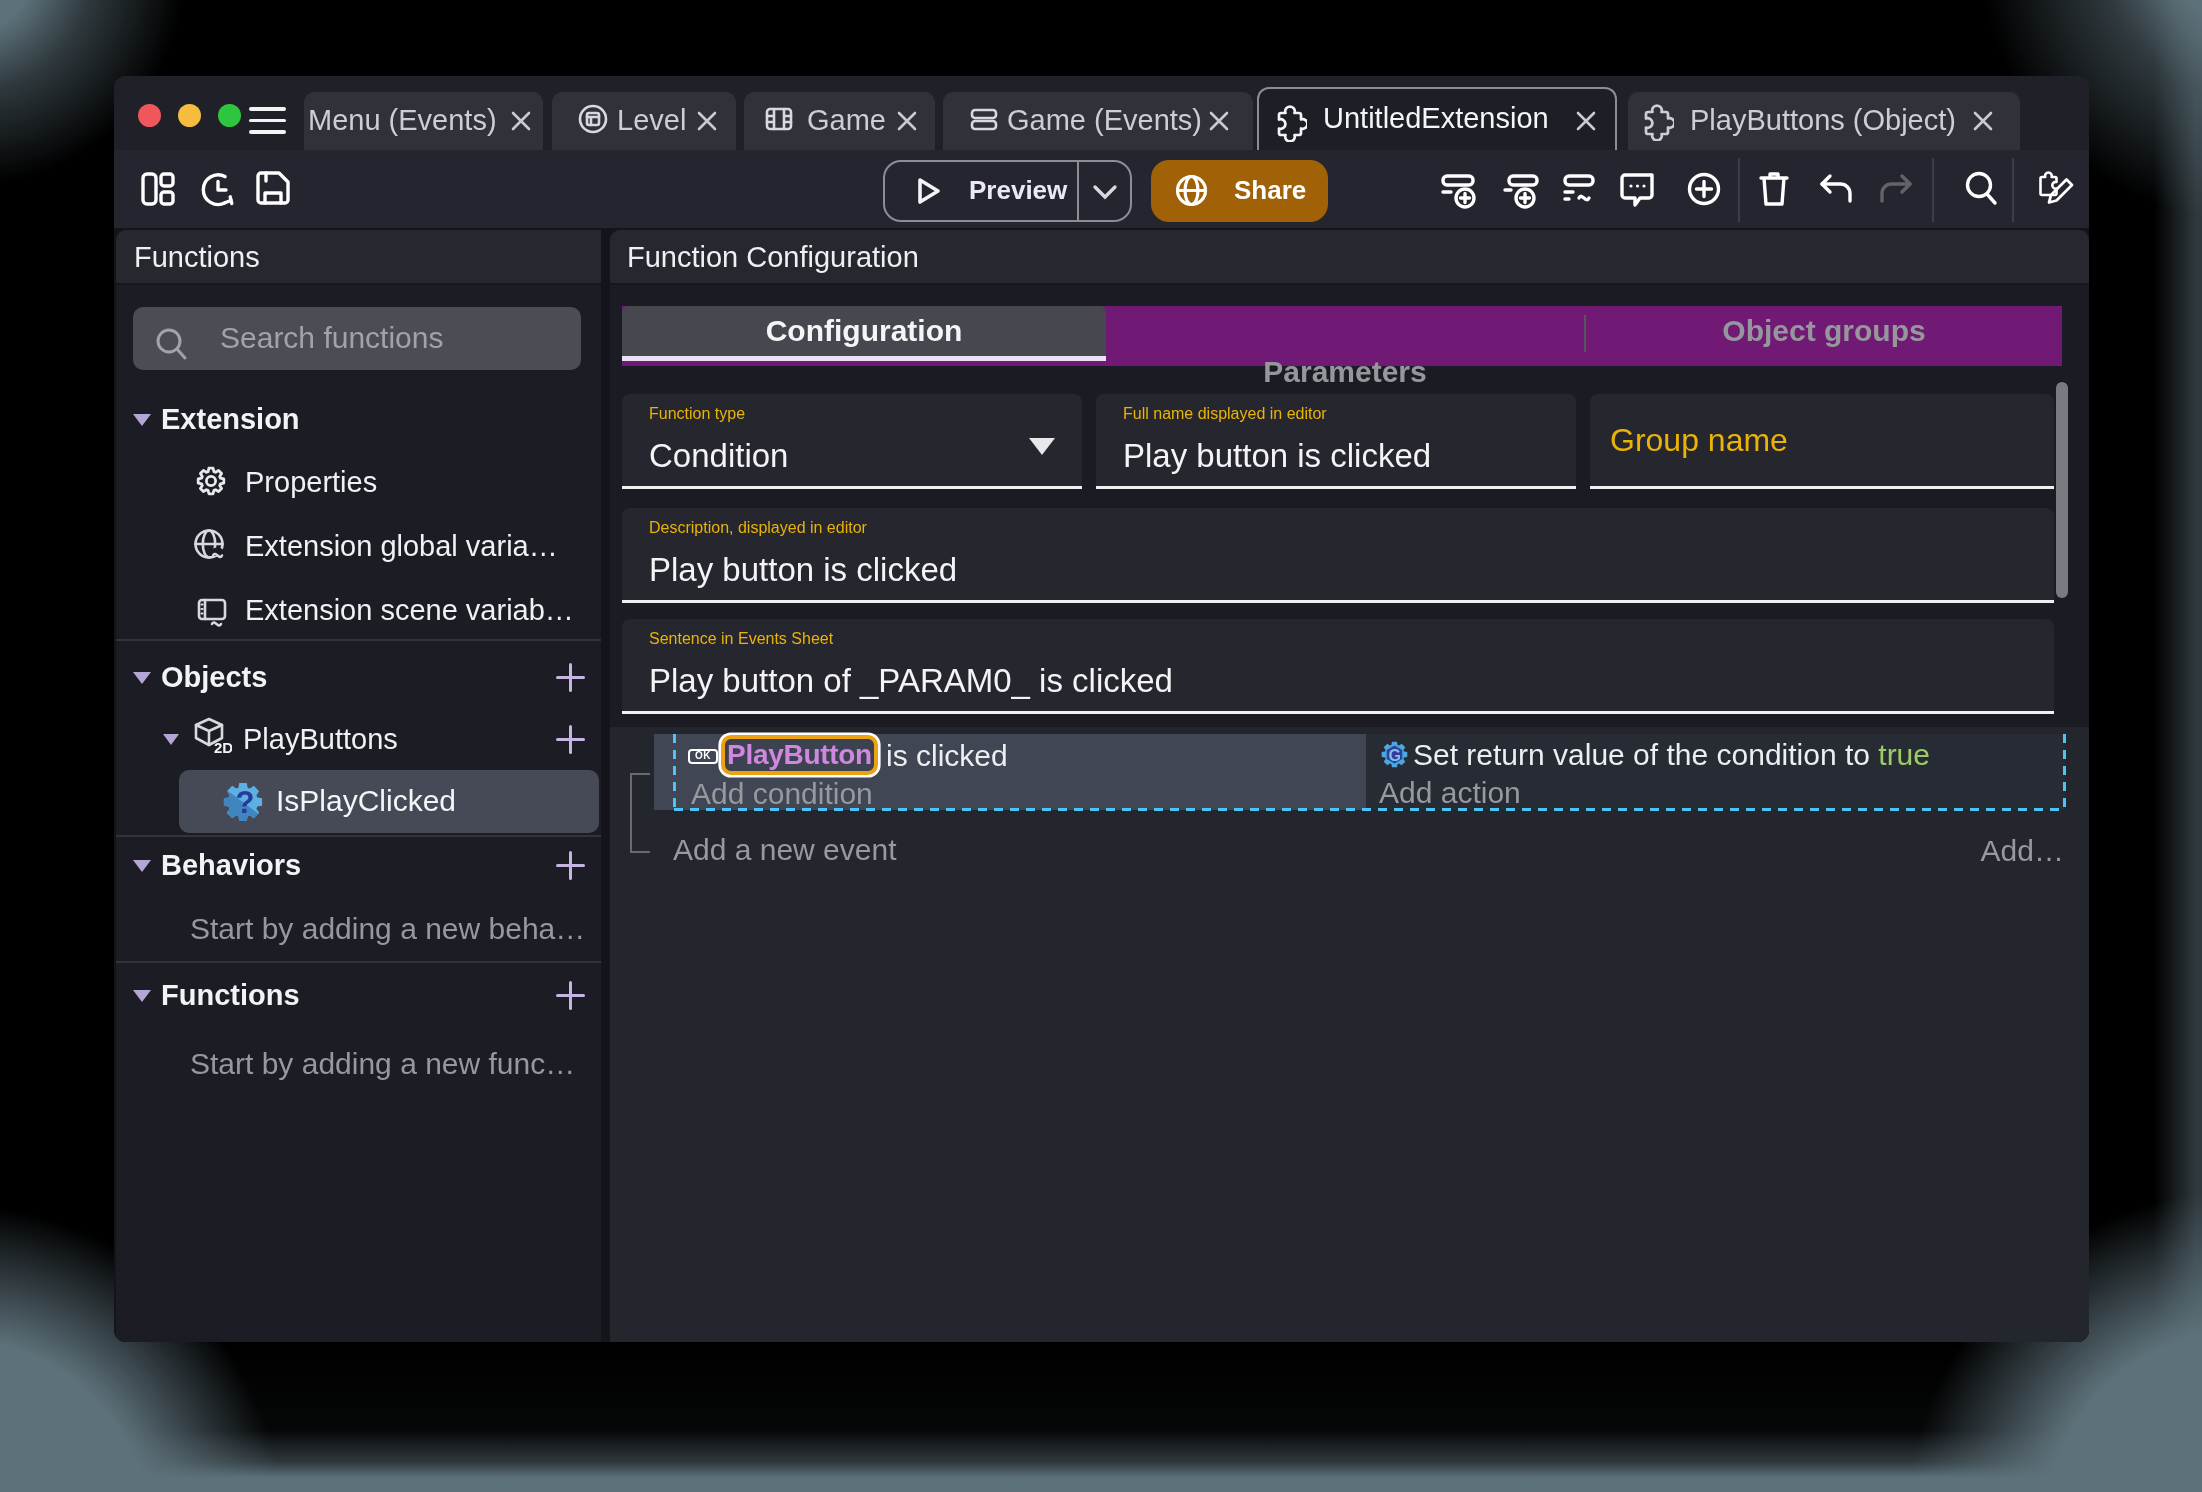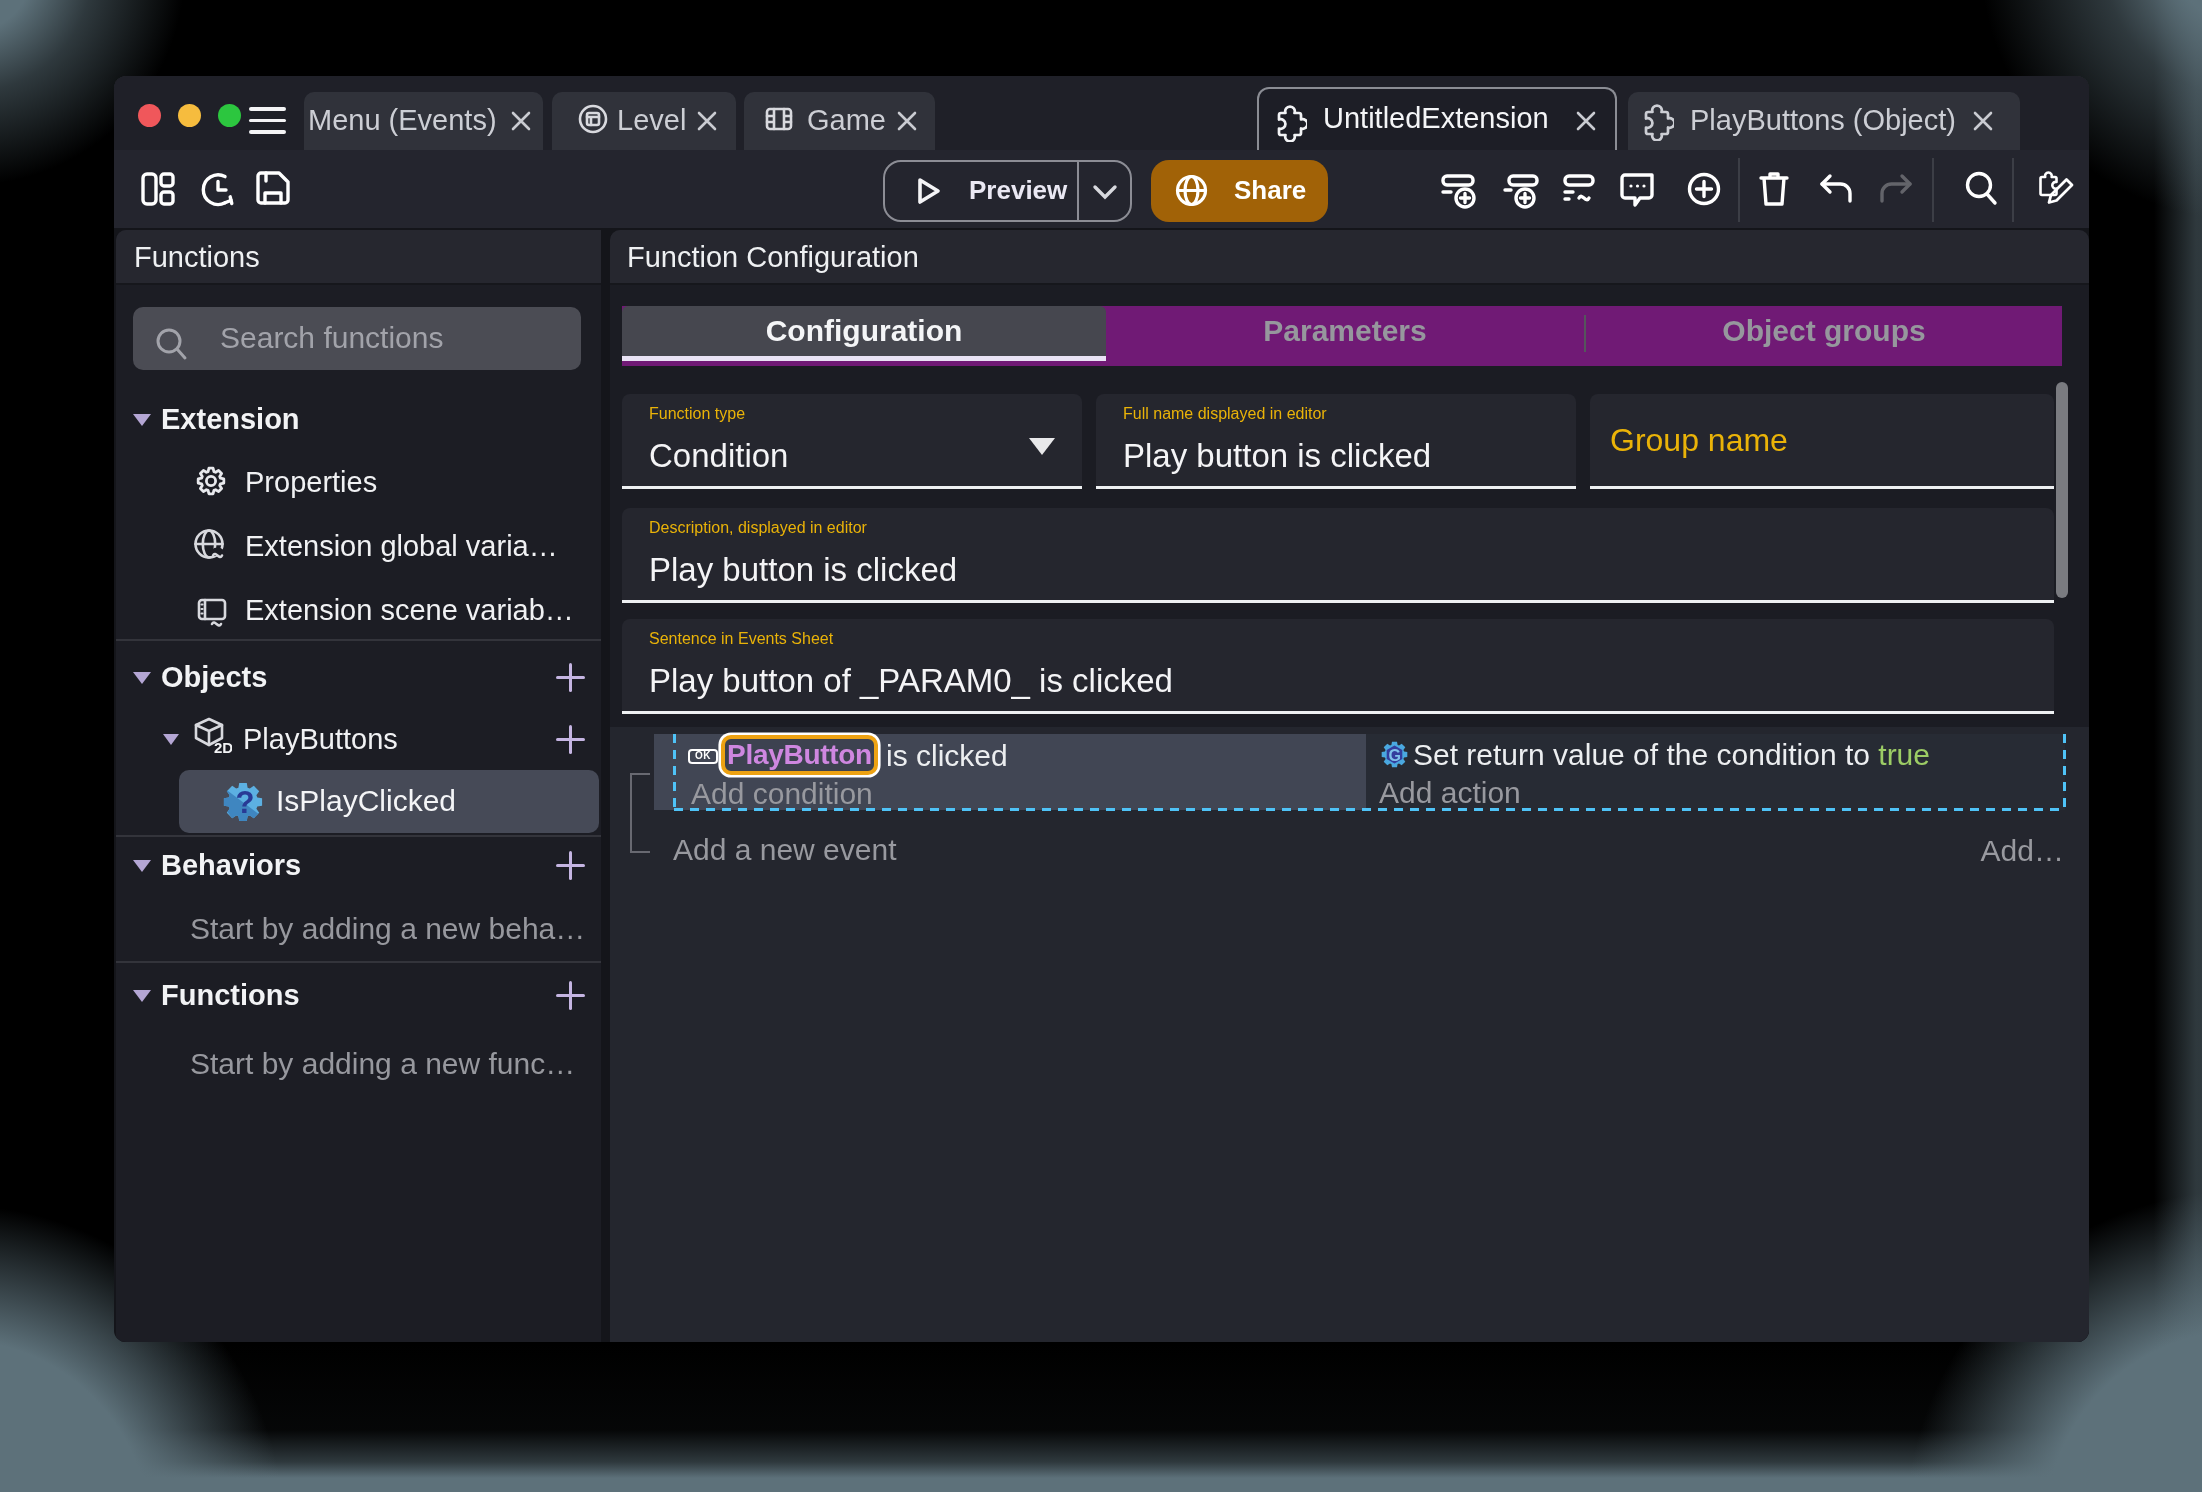--- a/index.html
+++ b/index.html
@@ -121,20 +121,30 @@
     <div class="tab" style="left:630px; width:191px;">
         <span class="ticon" style="left:20px;" id="ic-game"><svg width="30" height="30" viewBox="0 0 30 30" fill="none">
             <rect x="3" y="5" width="24" height="20" rx="3" stroke="#d8d9de" stroke-width="2.6" stroke-linecap="round" stroke-linejoin="round" fill="none"></rect>
             <path d="M10 5v20M20 5v20M3 12h7M3 18h7M20 12h7M20 18h7" stroke="#d8d9de" stroke-width="2.6" stroke-linecap="round" stroke-linejoin="round" fill="none"></path>
           </svg></span>
         <span class="tx" style="left:63px;">Game</span>
         <span class="cl" style="left:152px;"><svg width="22" height="58" viewBox="0 0 22 58">
             <path d="M3 21l16 16M19 21L3 37" stroke="#c9cbd1" stroke-width="2.6" stroke-linecap="round" fill="none"></path>
           </svg></span>
       </div>
+    <div class="tab" style="left:829px; width:310px;">
+        <span class="ticon" style="left:26px;" id="ic-gevents"><svg width="30" height="30" viewBox="0 0 30 30" fill="none">
+            <rect x="3" y="6" width="24" height="8" rx="3" stroke="#d8d9de" stroke-width="2.6" stroke-linecap="round" stroke-linejoin="round" fill="none"></rect>
+            <rect x="3" y="17" width="24" height="8" rx="3" stroke="#d8d9de" stroke-width="2.6" stroke-linecap="round" stroke-linejoin="round" fill="none"></rect>
+          </svg></span>
+        <span class="tx" style="left:64px;">Game (Events)</span>
+        <span class="cl" style="left:265px;"><svg width="22" height="58" viewBox="0 0 22 58">
+            <path d="M3 21l16 16M19 21L3 37" stroke="#c9cbd1" stroke-width="2.6" stroke-linecap="round" fill="none"></path>
+          </svg></span>
+      </div>
     <div class="tab active" style="left:1143px; width:360px;">
         <span class="ticon" style="left:16px;" id="ic-puz1"><svg width="32" height="37" viewBox="0 0 32 37" fill="none">
             <path d="M6 8 L10.5 8 A4.8 4.8 0 1 1 19.5 8 L24 8 Q26 8 26 10 L26 14.5 A4.8 4.8 0 1 1 26 23.5 L26 28 Q26 30 24 30 L19.5 30 A4.8 4.8 0 1 1 10.5 30 L6 30 Q4 30 4 28 L4 23.5 A4.8 4.8 0 1 0 4 14.5 L4 10 Q4 8 6 8 Z" stroke="#f2f3f5" stroke-width="2.7" fill="none" stroke-linejoin="round"></path>
           </svg></span>
         <span class="tx" style="left:64px;">UntitledExtension</span>
         <span class="cl" style="left:316px;"><svg width="22" height="58" viewBox="0 0 22 58">
             <path d="M3 21l16 16M19 21L3 37" stroke="#c9cbd1" stroke-width="2.6" stroke-linecap="round" fill="none"></path>
           </svg></span>
       </div>
     <div class="tab" style="left:1514px; width:392px;">
@@ -321,21 +331,21 @@
       </div>
   </div>
   <div id="main">
     <div class="hdr">
         <span>Function Configuration</span>
       </div>
     <div id="tabstrip">
       <div class="act"></div>
       <div class="underline"></div>
       <div class="t" style="left:0px; width:484px; color:#f4f5f7;">Configuration</div>
-      <div class="t" style="left:484px; width:478px; color:#96979d; font-weight:bold;">Parameters</div>
+      <div class="t" style="left:484px; width:478px; color:#96979d; font-weight:bold;margin-top:41px;">Parameters</div>
       <div class="t" style="left:964px; width:476px; color:#96979d; font-weight:bold;">Object groups</div>
       <div class="vd"></div>
     </div>
     <div class="field" style="left:12px; top:164px; width:460px; height:95px;">
       <div class="flabel">Function type</div>
       <div class="fvalue">Condition</div>
       <div class="caret" style="left:407px; top:44px;"></div>
     </div>
     <div class="field" style="left:486px; top:164px; width:480px; height:95px;">
       <div class="flabel">Full name displayed in editor</div>

